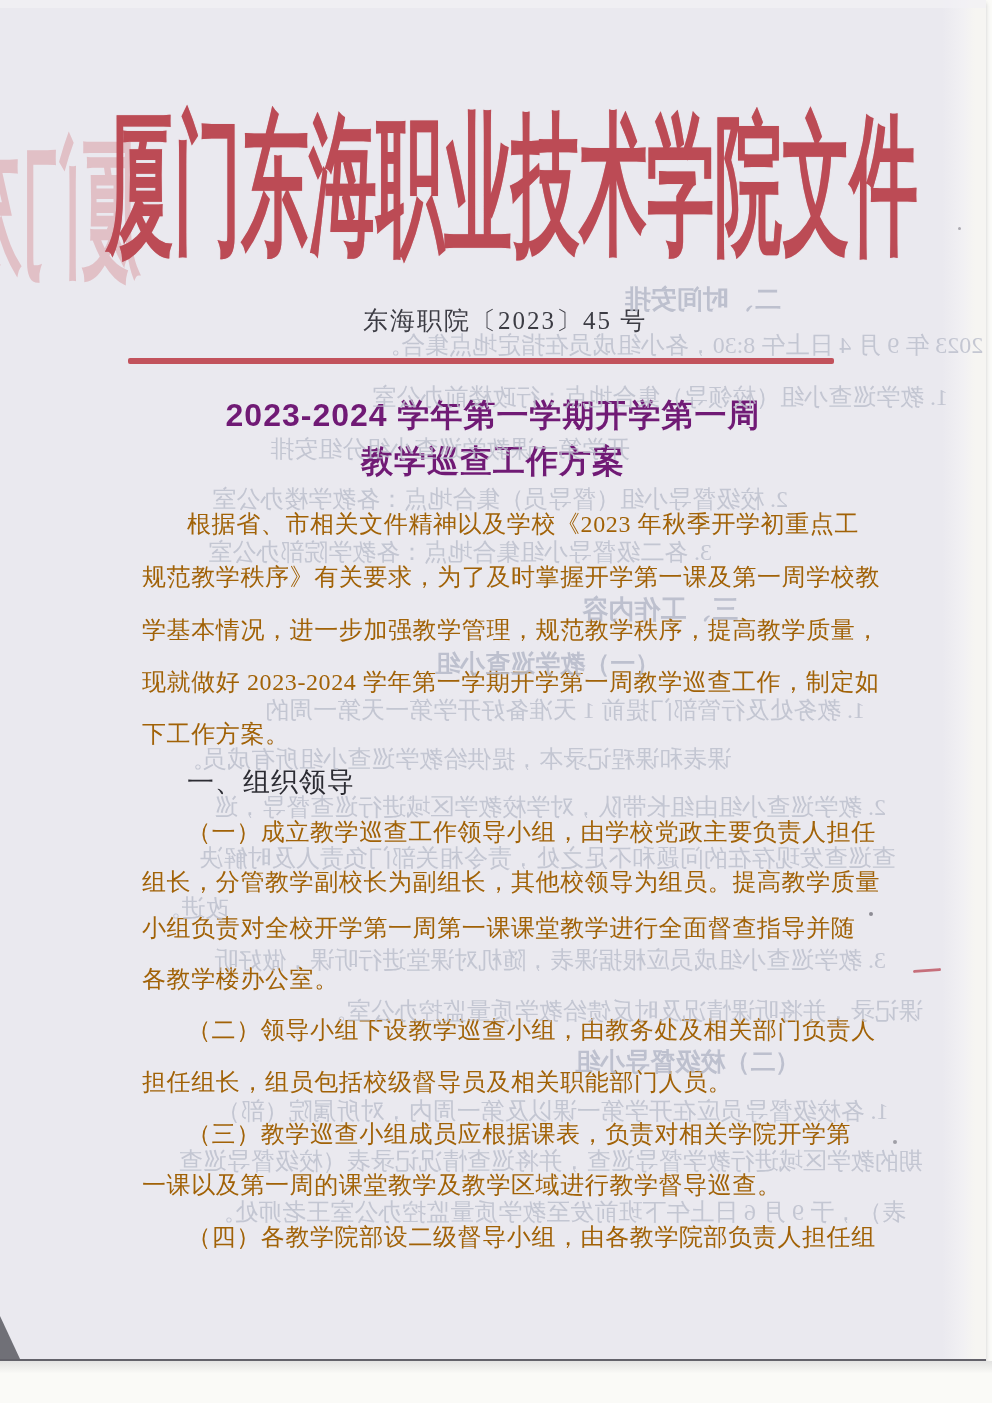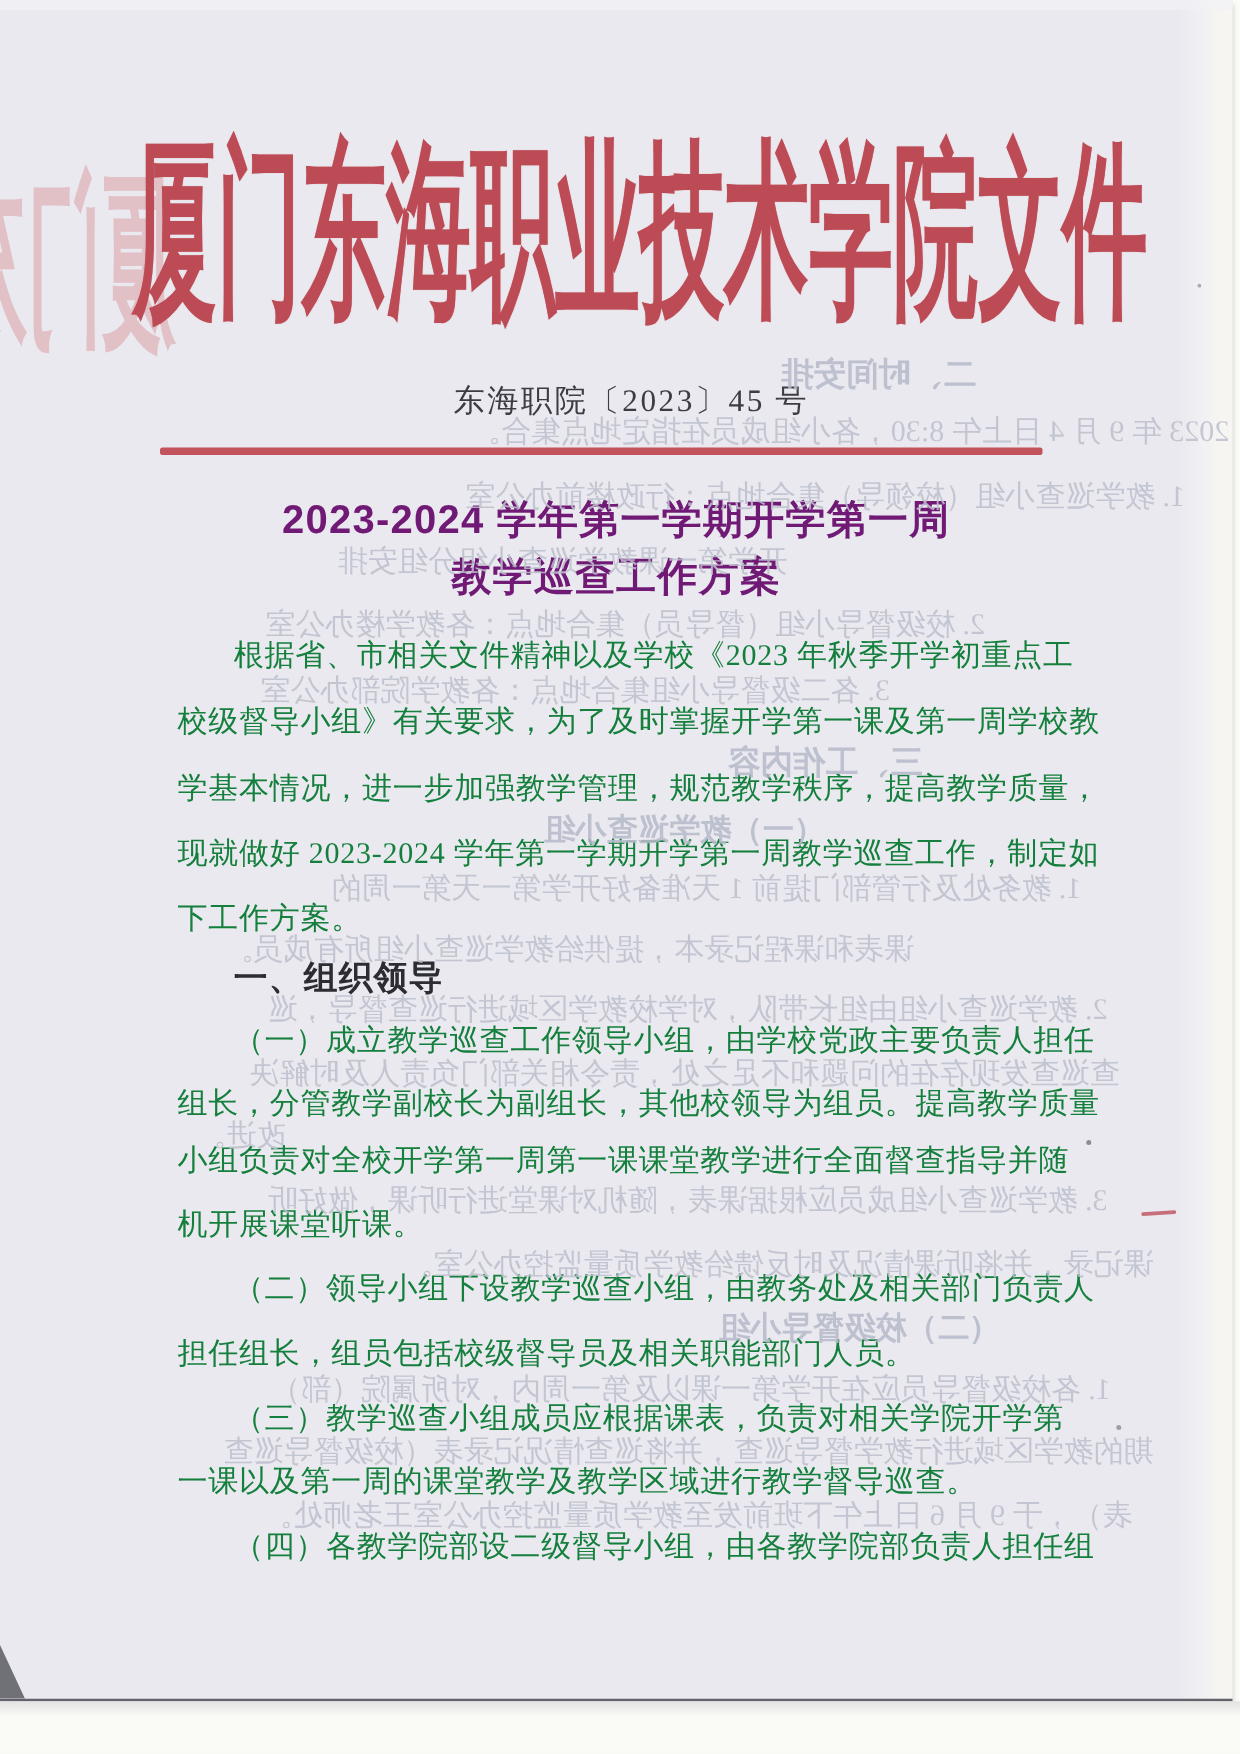--- a/index.html
+++ b/index.html
@@ -54,25 +54,25 @@
     position:absolute;left:0;width:986px;text-align:center;
     font-size:32px;font-weight:bold;color:#701a75;letter-spacing:1px;
     font-family:"Liberation Sans", sans-serif;
   }
   #doc-title-1{top:394px;}
   #doc-title-2{top:440px;}
 
   
   .body-line{
     position:absolute;white-space:nowrap;
-    font-size:24px;letter-spacing:.6px;color:#15803d;
+    font-size:24px;letter-spacing:.6px;color:#a16207;
     font-family:"Liberation Serif", serif;
   }
   .body-line.head{
-    font-weight:bold;color:#2c2c33;font-size:27px;letter-spacing:1px;
+    font-weight:normal;color:#2c2c33;font-size:27px;letter-spacing:1px;
     font-family:"Liberation Sans", sans-serif;
   }
 
   
   .bleed{
     position:absolute;white-space:nowrap;overflow:visible;
     transform:scaleX(-1);transform-origin:center;
     color:#bdc0cd;opacity:.85;text-align:center;
     font-family:"Liberation Serif", serif;
   }
@@ -108,29 +108,29 @@
 
 <div id="doc-number">东海职院〔2023〕45 号</div>
 
 <div id="red-line"></div>
 
 <div id="doc-title-1" class="doc-title">2023-2024 学年第一学期开学第一周</div>
 <div id="doc-title-2" class="doc-title">教学巡查工作方案</div>
 
 <div id="body-lines">
     <div class="body-line" style="left: 187px; top: 508px;">根据省、市相关文件精神以及学校《2023 年秋季开学初重点工</div>
-    <div class="body-line" style="left: 142px; top: 561px;">校级督导小组》有关要求，为了及时掌握开学第一课及第一周学校教</div>
+    <div class="body-line" style="left: 142px; top: 561px;">规范教学秩序》有关要求，为了及时掌握开学第一课及第一周学校教</div>
     <div class="body-line" style="left: 142px; top: 614px;">学基本情况，进一步加强教学管理，规范教学秩序，提高教学质量，</div>
     <div class="body-line" style="left: 142px; top: 666px;">现就做好 2023-2024 学年第一学期开学第一周教学巡查工作，制定如</div>
     <div class="body-line" style="left: 142px; top: 718px;">下工作方案。</div>
     <div class="body-line head" style="left: 187px; top: 764px;">一、组织领导</div>
     <div class="body-line" style="left: 187px; top: 816px;">（一）成立教学巡查工作领导小组，由学校党政主要负责人担任</div>
     <div class="body-line" style="left: 142px; top: 866px;">组长，分管教学副校长为副组长，其他校领导为组员。提高教学质量</div>
     <div class="body-line" style="left: 142px; top: 912px;">小组负责对全校开学第一周第一课课堂教学进行全面督查指导并随</div>
-    <div class="body-line" style="left: 142px; top: 963px;">机开展课堂听课。</div>
+    <div class="body-line" style="left: 142px; top: 963px;">各教学楼办公室。</div>
     <div class="body-line" style="left: 187px; top: 1014px;">（二）领导小组下设教学巡查小组，由教务处及相关部门负责人</div>
     <div class="body-line" style="left: 142px; top: 1066px;">担任组长，组员包括校级督导员及相关职能部门人员。</div>
     <div class="body-line" style="left: 187px; top: 1118px;">（三）教学巡查小组成员应根据课表，负责对相关学院开学第</div>
     <div class="body-line" style="left: 142px; top: 1169px;">一课以及第一周的课堂教学及教学区域进行教学督导巡查。</div>
     <div class="body-line" style="left: 187px; top: 1221px; font-family: Liberation Mono, monospace;">（四）各教学院部设二级督导小组，由各教学院部负责人担任组</div>
   </div>
 <div id="bleed-lines">
     <div class="bleed bold" style="left: 595px; width: 215px; top: 282px; font-size: 26px;">二、时间安排</div>
     <div class="bleed" style="left: 375px; width: 610px; top: 329px; font-size: 24px;">2023 年 9 月 4 日上午 8:30，各小组成员在指定地点集合。</div>
     <div class="bleed" style="left: 340px; width: 640px; top: 381px; font-size: 24px;">1. 教学巡查小组（校领导）集合地点：行政楼前办公室</div>

